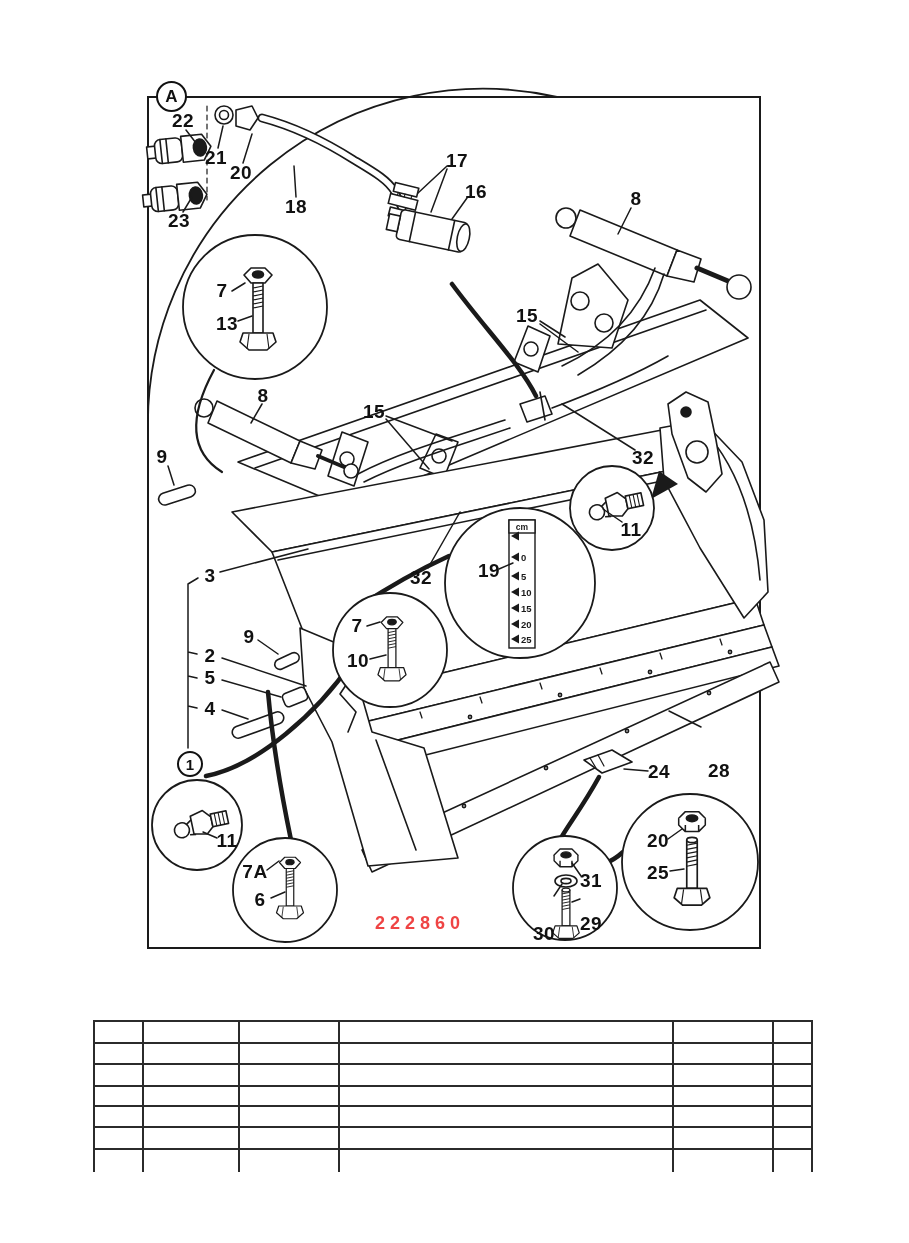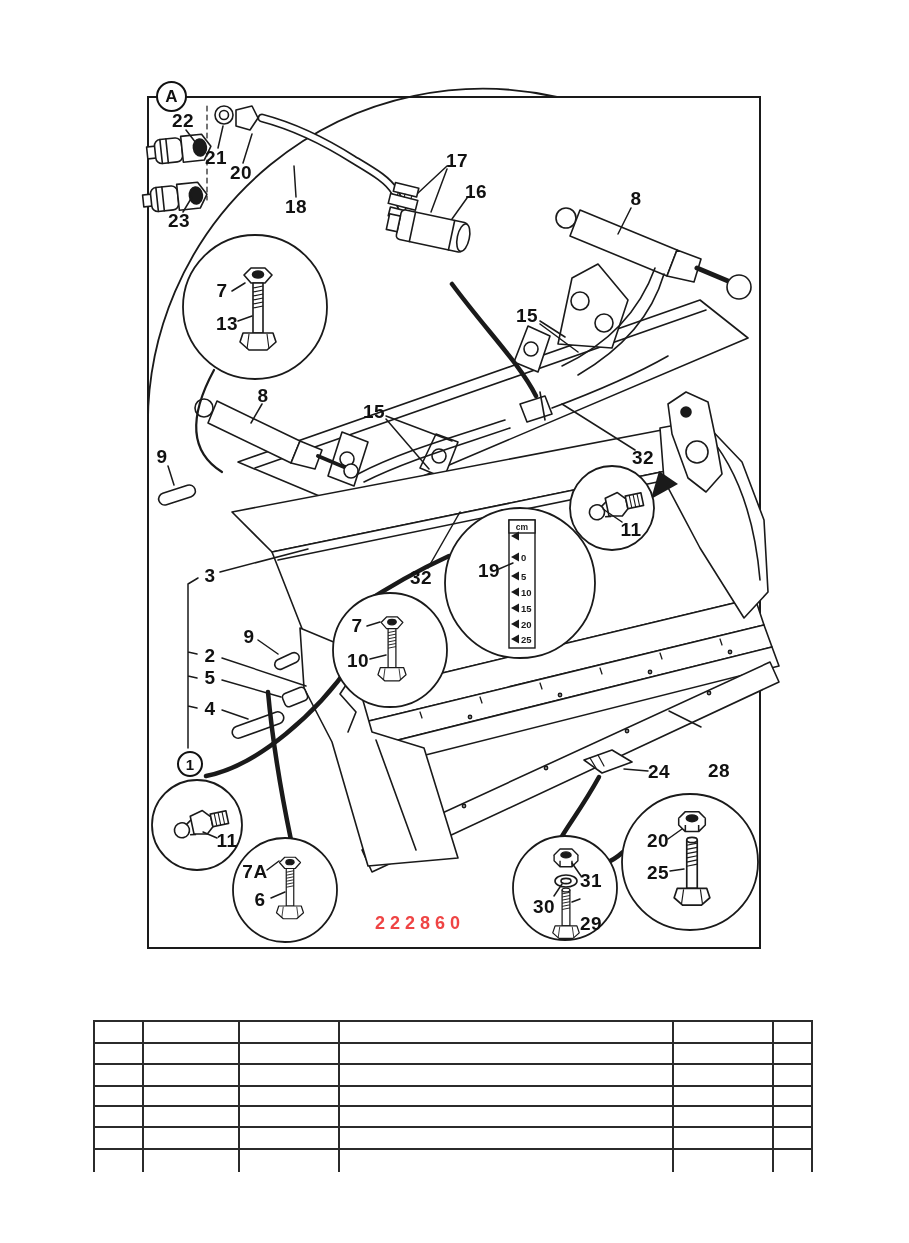--- a/index.html
+++ b/index.html
@@ -265,21 +265,21 @@
       <span class="callout" style="left: 210px; top: 678px;">5</span>
       <span class="callout" style="left: 210px; top: 709px;">4</span>
       <span class="callout" style="left: 711px; top: 771px; margin-left: 8px;">28</span>
       <span class="callout" style="left: 659px; top: 772px;">24</span>
       <span class="callout" style="left: 227px; top: 841px;">11</span>
       <span class="callout" style="left: 658px; top: 841px;">20</span>
       <span class="callout" style="left: 255px; top: 872px;">7A</span>
       <span class="callout" style="left: 658px; top: 873px;">25</span>
       <span class="callout" style="left: 591px; top: 881px;">31</span>
       <span class="callout" style="left: 260px; top: 900px;">6</span>
-      <span class="callout" style="left: 544px; top: 907px;">30</span>
+      <span class="callout" style="left: 544px; top: 934px;">30</span>
       <span class="callout" style="left: 591px; top: 924px;">29</span>
     </div>
 
 <div id="parts-table">
       <div class="h-line" style="top: 0px;"></div>
       <div class="h-line" style="top: 22px;"></div>
       <div class="h-line" style="top: 43px;"></div>
       <div class="h-line" style="top: 65px;"></div>
       <div class="h-line" style="top: 85px;"></div>
       <div class="h-line" style="top: 106px;"></div>

